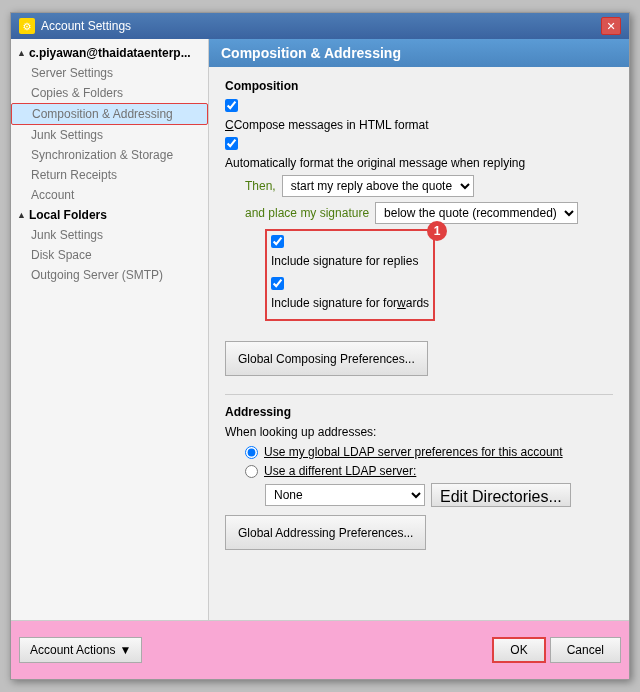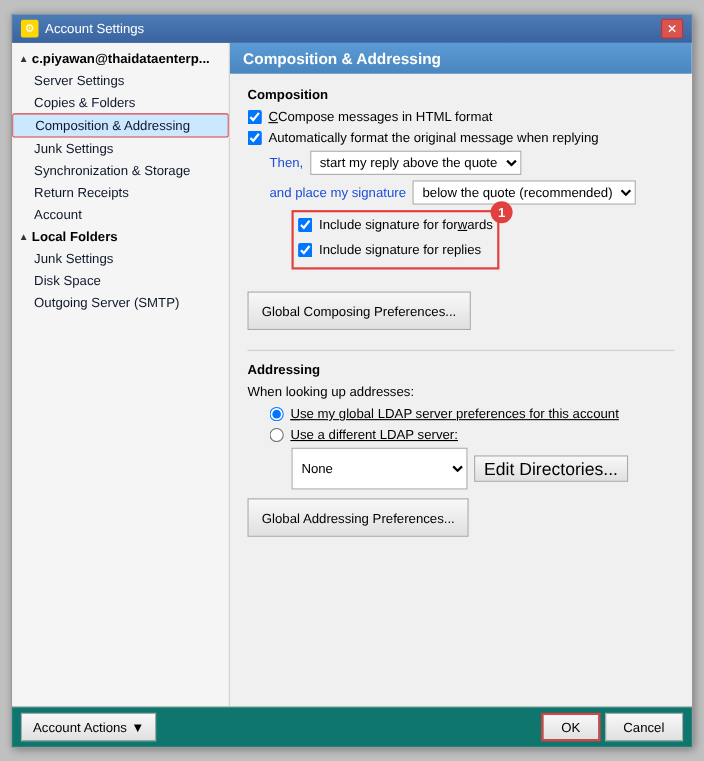--- a/index.html
+++ b/index.html
@@ -87,21 +87,21 @@
       flex-shrink: 0;
       padding: 4px 0;
     }
 
     .sidebar-item {
       padding: 3px 8px 3px 12px;
       cursor: pointer;
       white-space: nowrap;
       overflow: hidden;
       text-overflow: ellipsis;
-      color: #0f172a;
+      color: #737373;
       font-size: 12px;
     }
 
     .sidebar-item.selected {
       background: #cce8ff;
       border: 1px solid #e04040;
       border-radius: 2px;
       font-weight: normal;
     }
 
@@ -142,41 +142,42 @@
     }
 
     .group-label {
       font-weight: bold;
       margin-bottom: 6px;
       font-size: 12px;
     }
 
     .checkbox-row {
       display: flex;
-      align-items: flex-end;
+      align-items: flex-start;
       gap: 6px;
       margin-bottom: 5px;
+      flex-direction: column;
     }
 
     .checkbox-row input[type="checkbox"] {
       margin: 0;
       width: 13px;
       height: 13px;
     }
 
     .inline-row {
       display: flex;
       align-items: center;
       gap: 6px;
       margin-bottom: 5px;
       margin-left: 20px;
     }
 
     .inline-label {
-      color: #1d4ed8;
+      color: #4d7c0f;
       font-size: 12px;
     }
 
     select.dropdown {
       font-size: 12px;
       padding: 2px 4px;
       border: 1px solid #aaa;
       background: white;
       height: 22px;
     }
@@ -246,40 +247,40 @@
       gap: 6px;
       margin-bottom: 8px;
       margin-left: 40px;
     }
 
     select.ldap-select {
       font-size: 12px;
       padding: 2px 4px;
       border: 1px solid #aaa;
       background: white;
-      height: 38px;
+      height: 22px;
       width: 160px;
     }
 
     button.edit-btn {
       font-size: 16px;
       padding: 4px 8px;
       border: 1px solid #aaa;
       background: linear-gradient(to bottom, #f8f8f8, #e0e0e0);
       cursor: pointer;
       height: 24px;
     }
 
     
     .bottom-bar {
       border-top: 1px solid #ccc;
-      padding: 5px 8px;
+      padding: 16px 8px;
       display: flex;
       align-items: flex-end;
-      background: #0f766e;
+      background: #f9a8d4;
       flex-shrink: 0;
     }
 
     .account-actions-btn {
       display: flex;
       align-items: center;
       gap: 4px;
       font-size: 12px;
       padding: 4px 10px;
       border: 1px solid #aaa;
@@ -409,26 +410,26 @@
           <select class="dropdown">
             <option>below the quote (recommended)</option>
             <option>above the quote</option>
           </select>
         </div>
 
         
         <div style="margin-left: 20px; margin-bottom: 8px; position: relative; display: inline-block;">
           <div class="signature-boxes">
             <div class="checkbox-row">
+              <input type="checkbox" id="chk-sig-replies" checked="" style="">
+              <label for="chk-sig-replies">Include signature for replies</label>
+            </div>
+            <div class="checkbox-row">
               <input type="checkbox" id="chk-sig-forwards" checked="" style="">
               <label for="chk-sig-forwards">Include signature for for<span class="underline">w</span>ards</label>
-            </div>
-            <div class="checkbox-row">
-              <input type="checkbox" id="chk-sig-replies" checked="" style="">
-              <label for="chk-sig-replies">Include signature for replies</label>
             </div>
             <div class="numbered-badge">1</div>
           </div>
         </div>
 
         <div style="margin-top:4px;">
           <button class="action-btn">Global Composing Preferences...</button>
         </div>
       </div>
 

